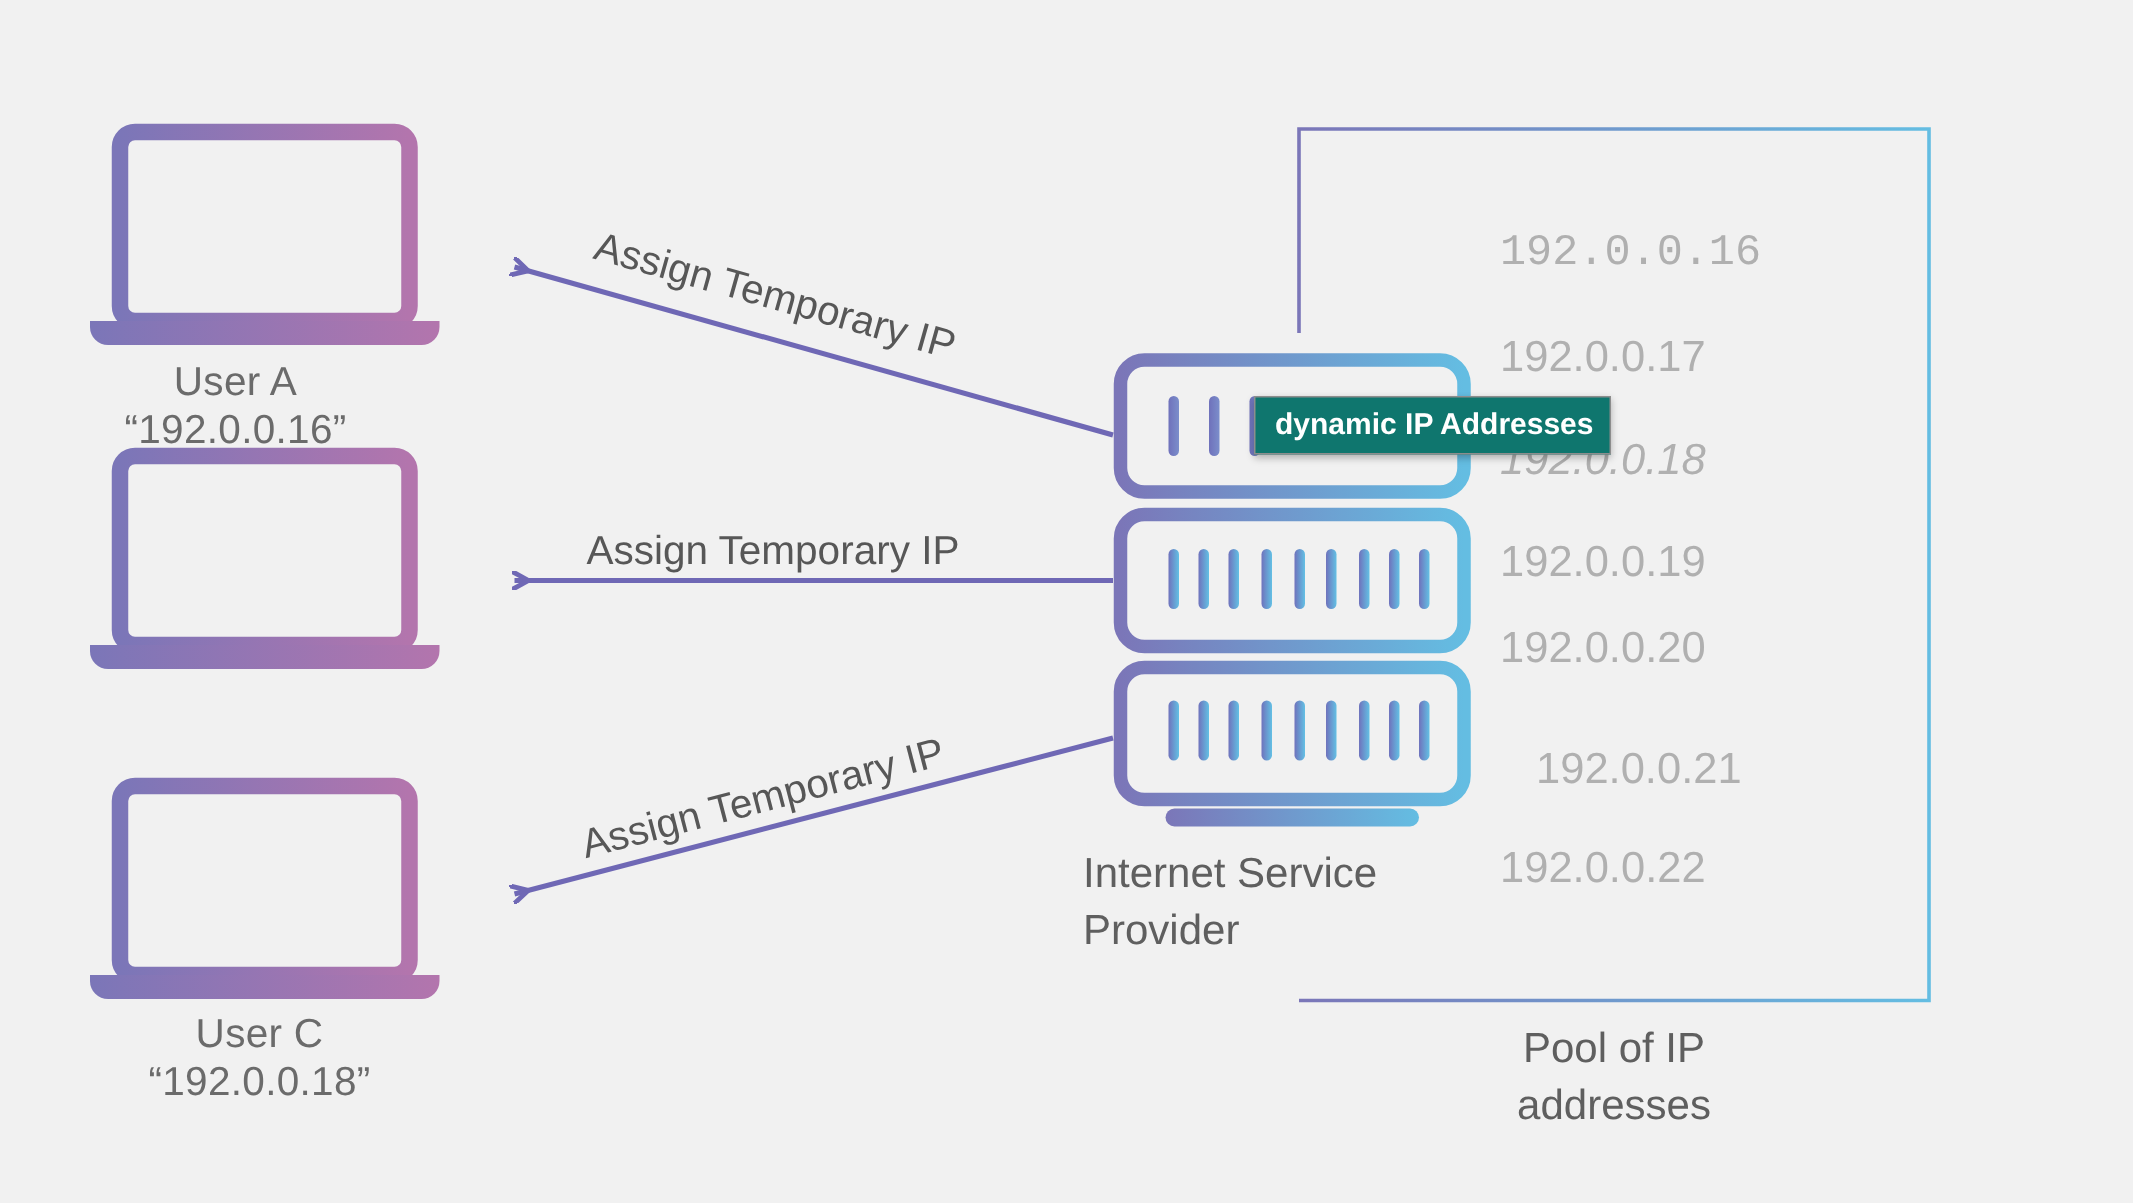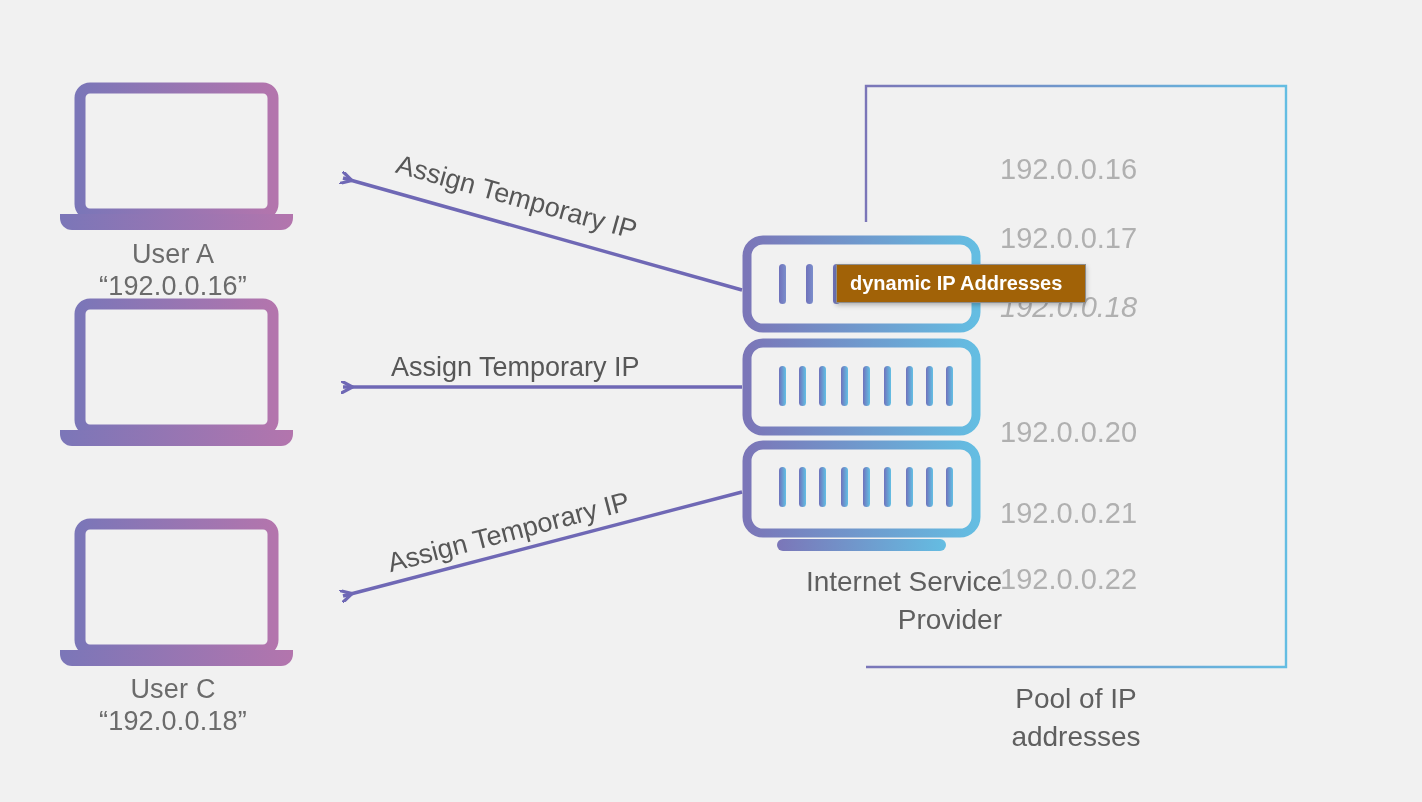--- a/index.html
+++ b/index.html
@@ -48,21 +48,21 @@
     font-size: 27px;
     line-height: 30px;
     white-space: nowrap;
     transform-origin: left bottom;
     font-family: "Liberation Sans", sans-serif;
   }
 
   
   .isp-label {
     position: absolute;
-    text-align: right;
+    text-align: left;
     color: #5f5f5f;
     font-size: 28px;
     line-height: 38px;
     white-space: pre-line;
     font-family: "Liberation Sans", sans-serif;
   }
 
   
   .ip-entry {
     position: absolute;
@@ -79,27 +79,27 @@
     color: #5f5f5f;
     font-size: 28px;
     line-height: 38px;
     white-space: pre-line;
     font-family: "Liberation Sans", sans-serif;
   }
 
   
   .tooltip {
     position: absolute;
-    background: #a16207;
+    background: #0f766e;
     border: 1px solid #8d8d8d;
     color: #ffffff;
     font-size: 20px;
     font-weight: bold;
     line-height: 22px;
-    padding: 7px 23px 8px 13px;
+    padding: 7px 11px 8px 13px;
     box-shadow: 0 2px 5px rgba(0,0,0,0.28);
     white-space: nowrap;
     font-family: "Liberation Sans", sans-serif;
   }
 </style>
 </head>
 <body>
 
 <div id="stage">
 
@@ -190,37 +190,38 @@
       </g>
     </g>
 
     <rect x="777" y="539" width="169" height="12" rx="6" ry="6" fill="url(#gradDevice)"></rect>
 
     <g>
       <path d="M 866 222 L 866 86 L 1286 86 L 1286 667 L 866 667" fill="none" stroke="url(#gradBracket)" stroke-width="2.4"></path>
     </g>
   </svg>
 
-  <div class="user-label" style="left:48px; top:238px; width:250px;">User A
+  <div class="user-label" style="left:32px; top:238px; width:250px;">User A
 “192.0.0.16”</div>
   <div class="user-label" style="left:48px; top:673px; width:250px;">User C
 “192.0.0.18”</div>
 
   <div class="arrow-label" style="left:393px; top:148px; transform: rotate(15.7deg);">Assign Temporary IP</div>
   <div class="arrow-label" style="left:391px; top:352px;">Assign Temporary IP</div>
   <div class="arrow-label" style="left:392px; top:548px; transform: rotate(-14.6deg);">Assign Temporary IP</div>
 
   <div class="isp-label" style="left:722px; top:563px; width:280px;">Internet Service
 Provider</div>
 
-  <div class="ip-entry" style="left:1000px; top:152px;">192.0.0.16</div>
+  <div class="ip-entry" style="left:1000px; top:152px;font-family:Liberation Mono, monospace;">192.0.0.16</div>
   <div class="ip-entry" style="left:1000px; top:221px;">192.0.0.17</div>
   <div class="ip-entry" style="left:1000px; top:290px;font-style:italic;">192.0.0.18</div>
+  <div class="ip-entry" style="left:1000px; top:358px;">192.0.0.19</div>
   <div class="ip-entry" style="left:1000px; top:415px;">192.0.0.20</div>
-  <div class="ip-entry" style="left:1000px; top:496px;">192.0.0.21</div>
+  <div class="ip-entry" style="left:1024px; top:496px;">192.0.0.21</div>
   <div class="ip-entry" style="left:1000px; top:562px;">192.0.0.22</div>
 
   <div class="pool-label" style="left:936px; top:680px; width:280px;text-align:center;">Pool of IP
 addresses</div>
 
   <div class="tooltip" style="left:836px; top:264px;">dynamic IP Addresses</div>
 
 </div>
 
 </body></html>

